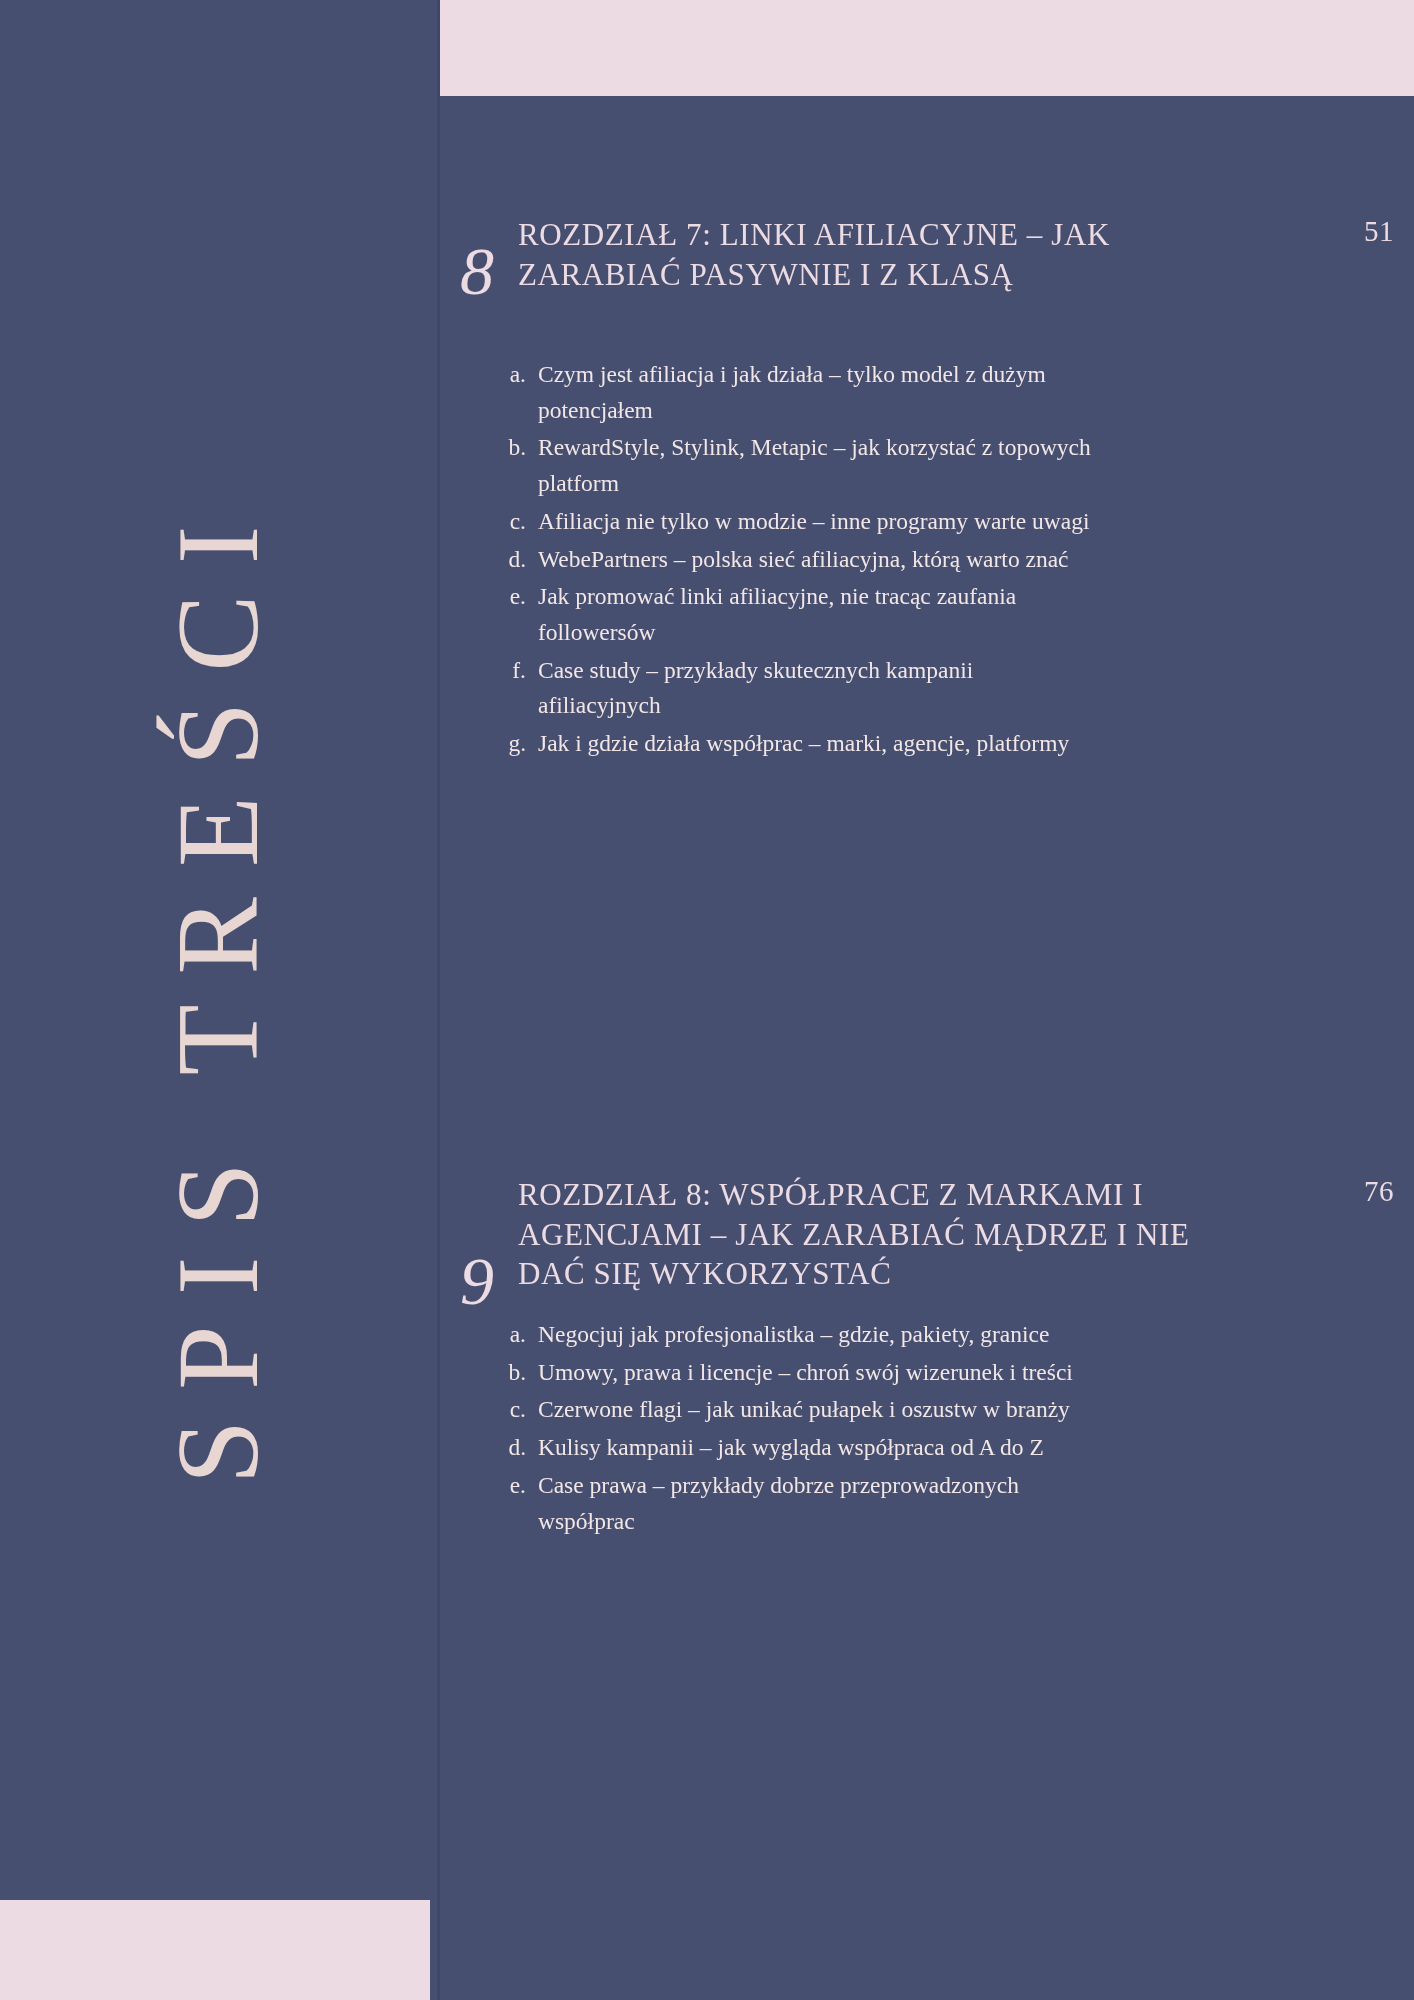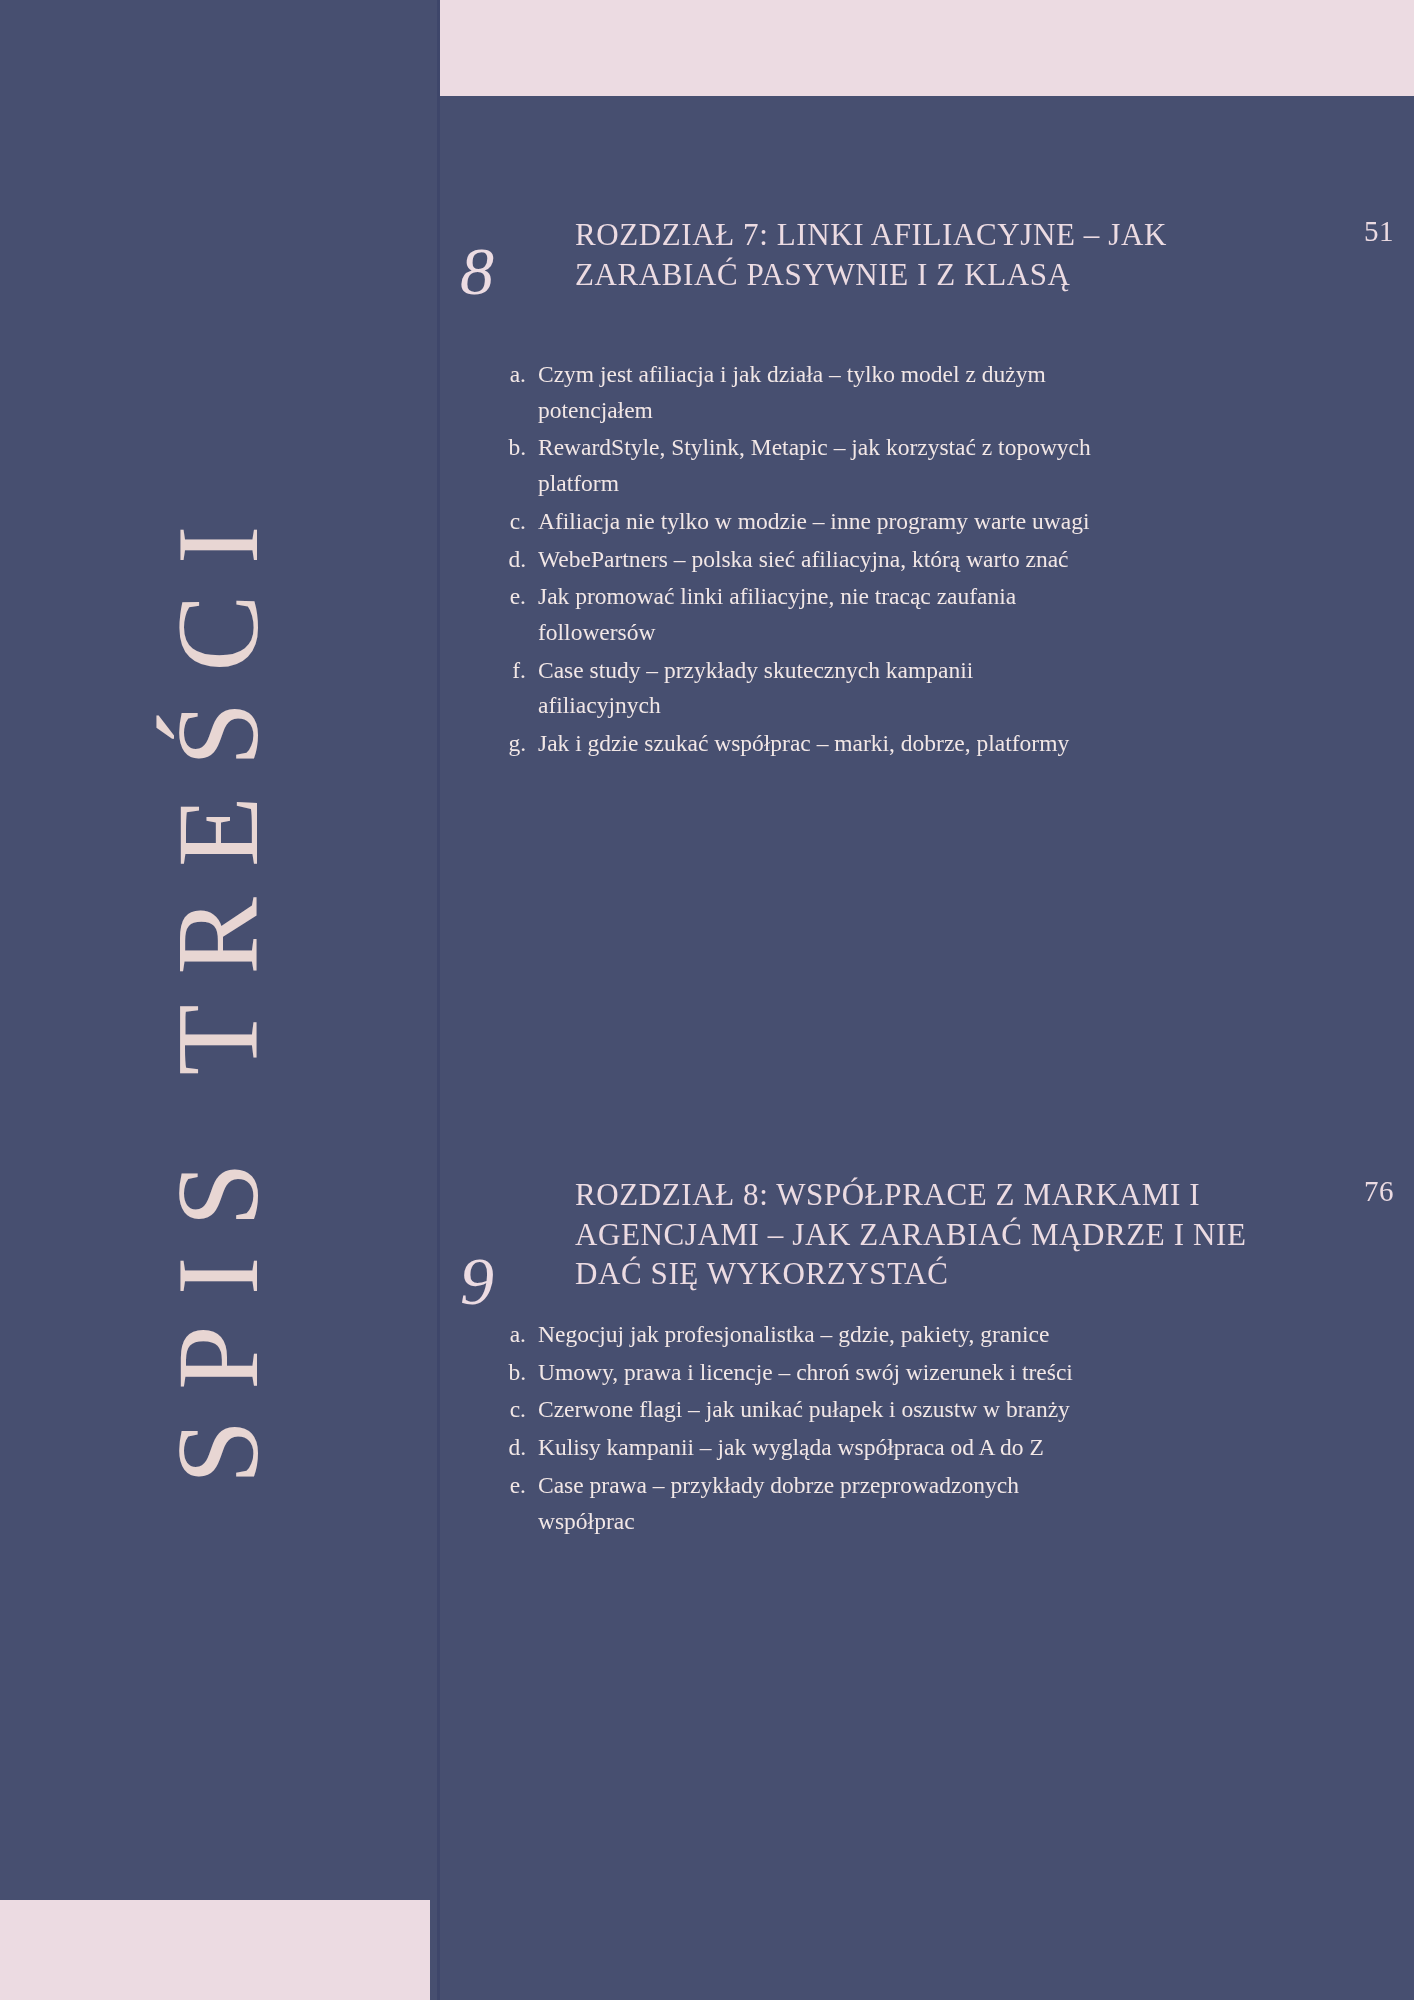--- a/index.html
+++ b/index.html
@@ -99,21 +99,21 @@
     color: #ecdbe2;
     font-size: 68px;
     font-style: italic;
     font-family: "Liberation Serif", serif;
     line-height: 1;
   }
   .chapter.c1 .big-num { top: 22px; }
   .chapter.c2 .big-num { top: 72px; }
 
   .chapter-title {
-    margin-left: 115px;
+    margin-left: 58px;
     color: #ecdbe2;
     font-size: 31px;
     letter-spacing: 0.6px;
     line-height: 1.28;
     max-width: 680px;
     text-transform: uppercase;
     font-weight: 400;
   }
   .page-num {
     position: absolute;
@@ -191,21 +191,21 @@
         <li class="sub-item">
           <span class="sub-letter">e.</span>
           <span class="sub-text">Jak promować linki afiliacyjne, nie tracąc zaufania followersów</span>
         </li>
         <li class="sub-item">
           <span class="sub-letter">f.</span>
           <span class="sub-text">Case study – przykłady skutecznych kampanii afiliacyjnych</span>
         </li>
         <li class="sub-item">
           <span class="sub-letter">g.</span>
-          <span class="sub-text">Jak i gdzie szukać współprac – marki, dobrze, platformy</span>
+          <span class="sub-text">Jak i gdzie działa współprac – marki, agencje, platformy</span>
         </li>
       </ul>
     </div>
 
     <div class="chapter c2">
       <div class="chapter-head">
         <div class="big-num">9</div>
         <div class="chapter-title">ROZDZIAŁ 8: WSPÓŁPRACE Z MARKAMI I AGENCJAMI – JAK ZARABIAĆ MĄDRZE I NIE DAĆ SIĘ WYKORZYSTAĆ</div>
         <div class="page-num">76</div>
       </div>

